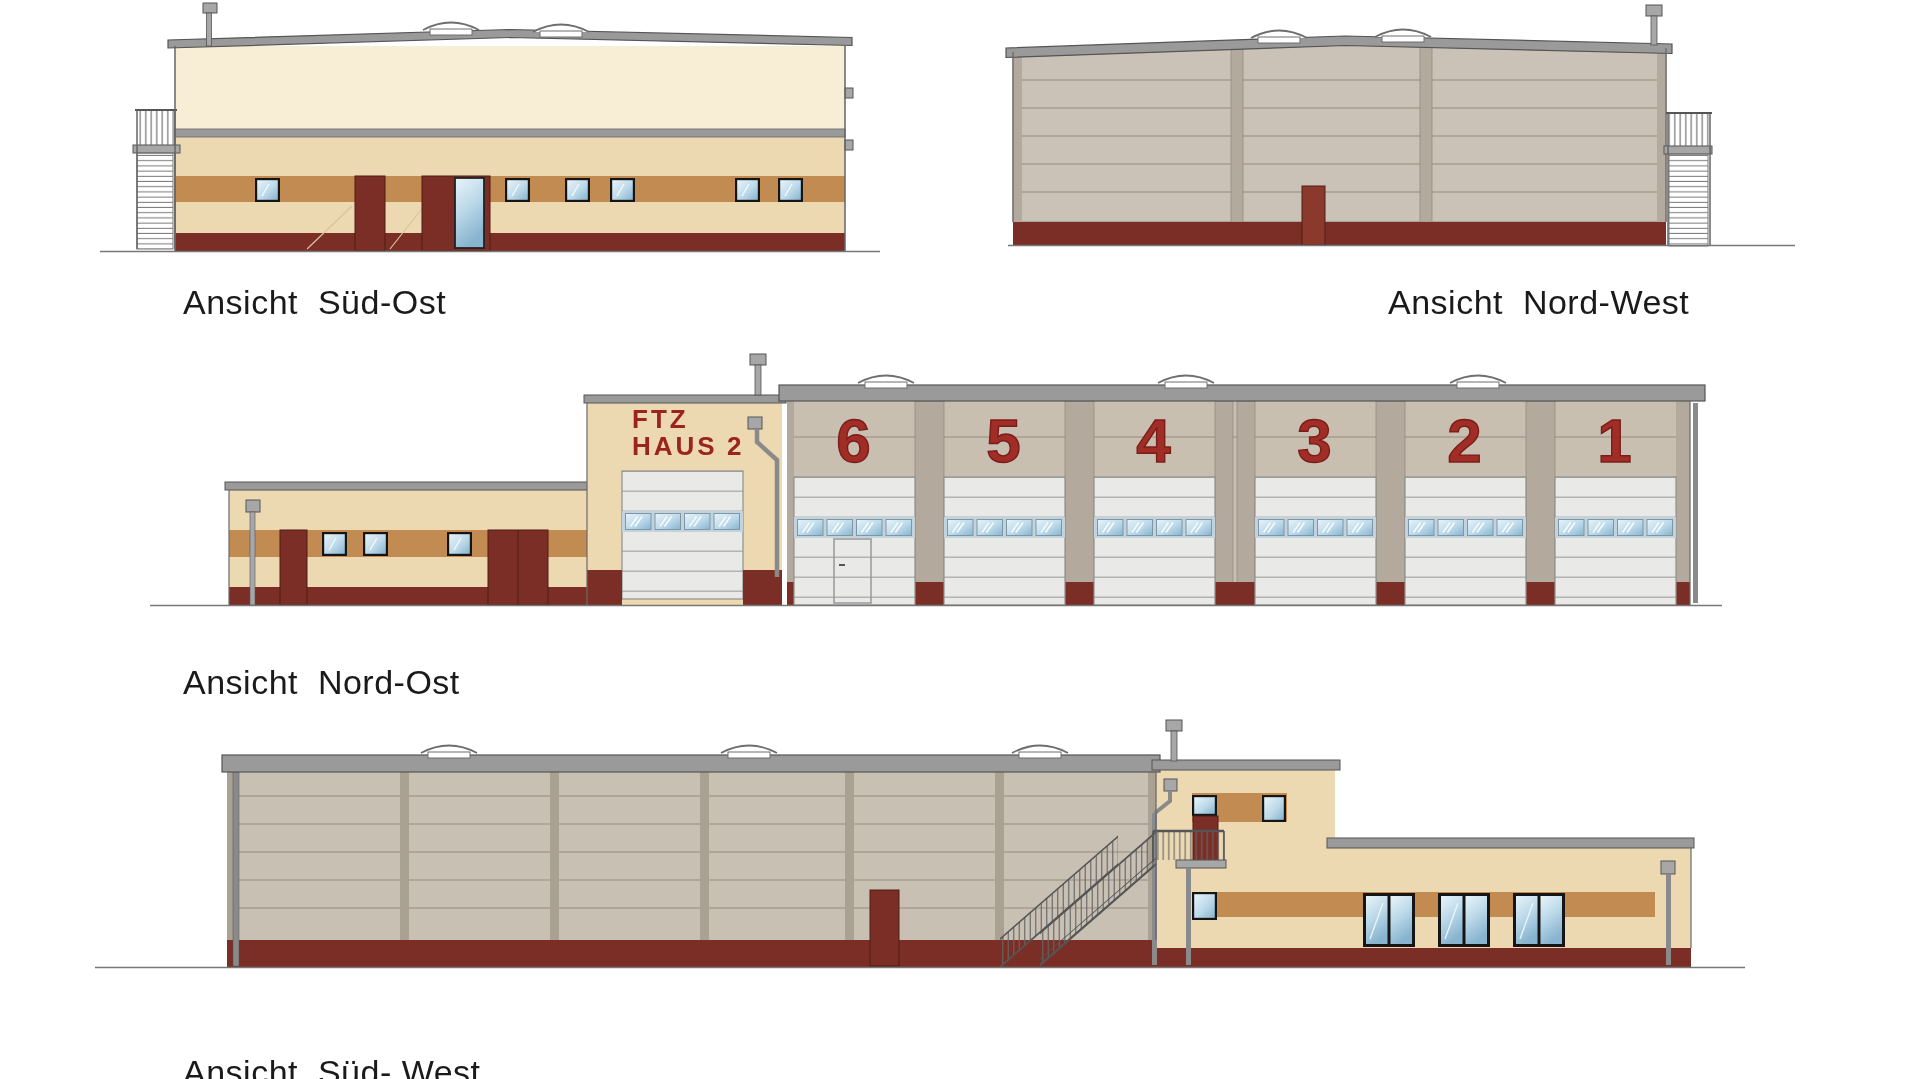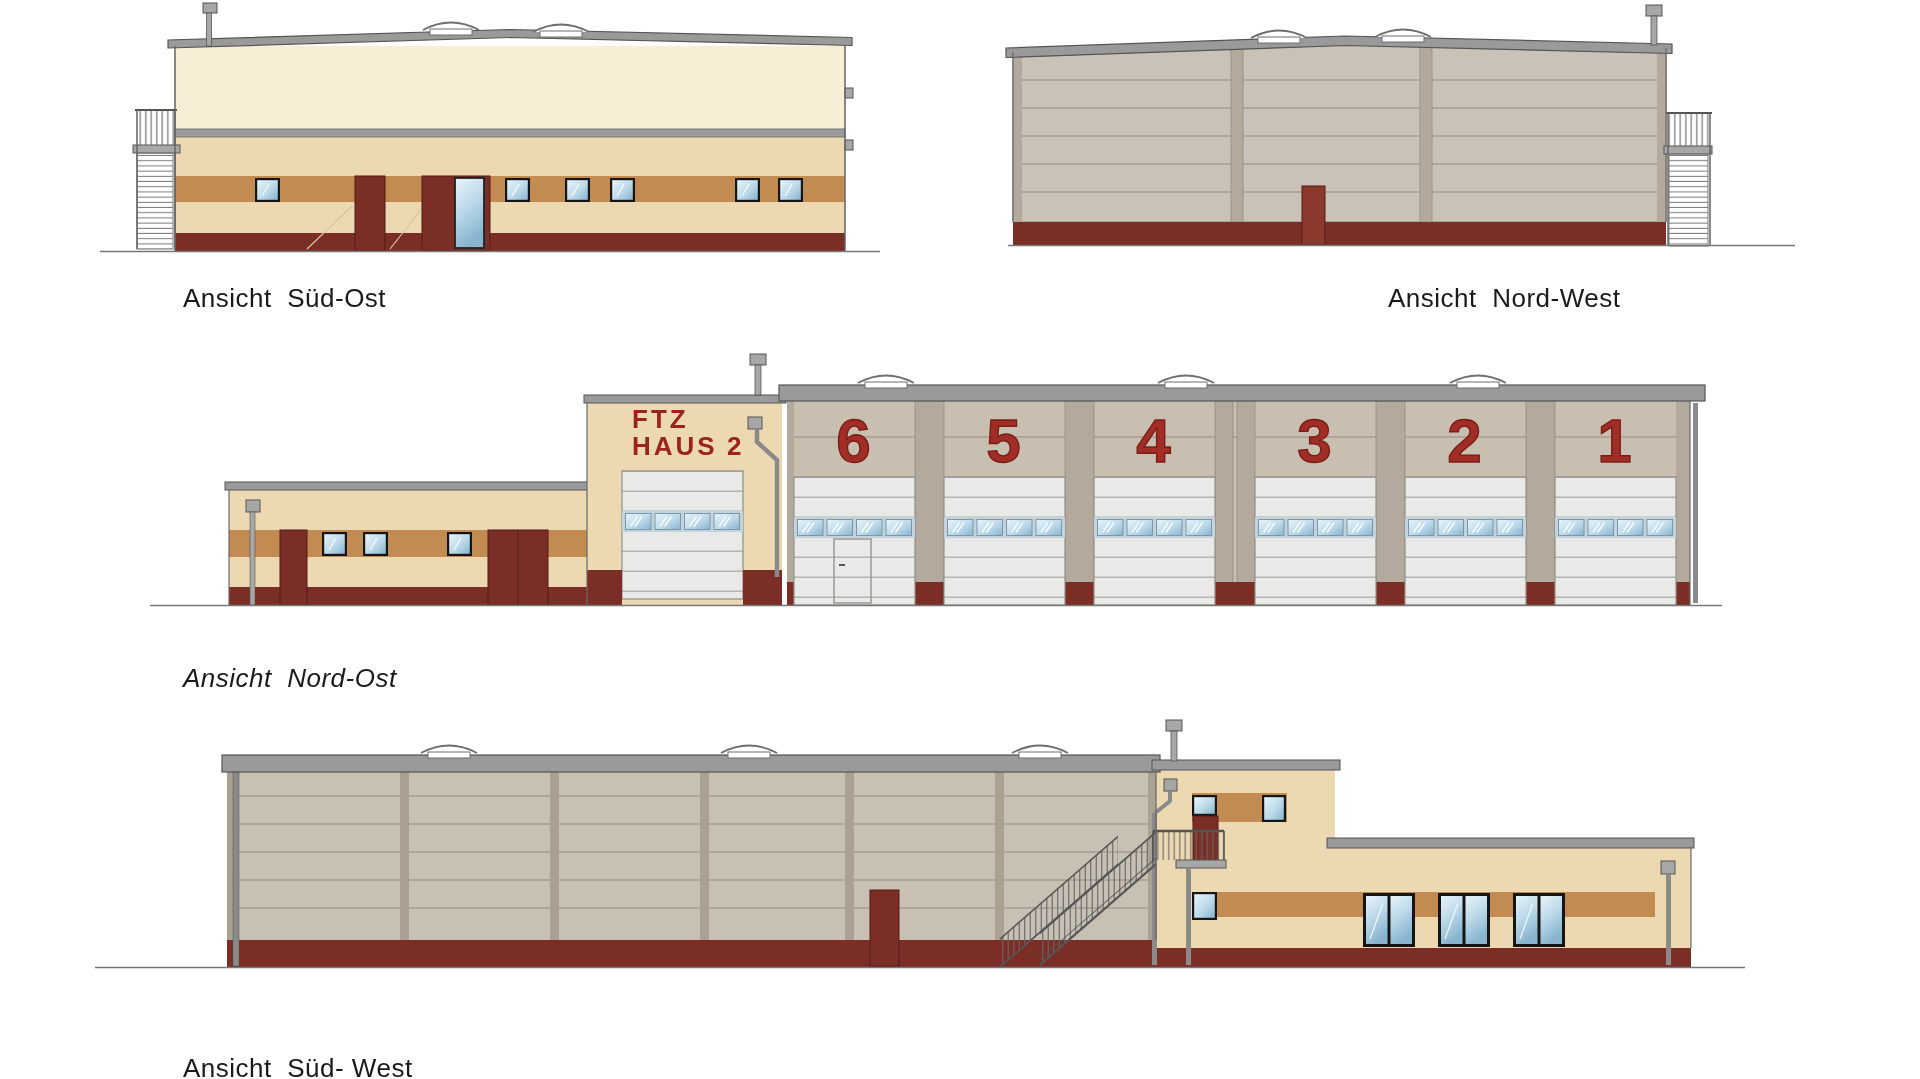--- a/index.html
+++ b/index.html
@@ -3,25 +3,25 @@
 <meta charset="utf-8">
 <style>
   html,body{margin:0;padding:0;background:#fff;}
   .canvas{position:relative;width:1920px;height:1079px;background:#fff;overflow:hidden;
           font-family:"Liberation Sans",sans-serif;}
   .canvas svg{position:absolute;display:block;}
   #v1{left:90px;top:0;}
   #v2{left:985px;top:0;}
   #v3{left:140px;top:345px;}
   #v4{left:90px;top:695px;}
-  .view-label{position:absolute;font-size:26px;color:var(--c-label,#1a1a1a);
+  .view-label{position:absolute;font-size:34px;color:var(--c-label,#1a1a1a);
               white-space:pre;letter-spacing:.5px;}
   #lbl1{left:183px;top:283px;}
   #lbl2{left:1388px;top:283px;text-align:right;}
-  #lbl3{left:183px;top:663px;font-style:italic;}
+  #lbl3{left:183px;top:663px;}
   #lbl4{left:183px;top:1053px;}
   
   .f-cream{fill:var(--c-cream,#f8eed6)} .f-tan{fill:var(--c-tan,#ecd9b2)}
   .f-car{fill:var(--c-caramel,#c18b51)} .f-base{fill:var(--c-base_red,#7a2e25)}
   .f-door{fill:var(--c-door_red,#8a392c)} .f-roof{fill:var(--c-roof_gray,#9a9a9a)}
   .f-panel{fill:var(--c-panel,#cbc2b7)} .f-pil{fill:var(--c-pilaster,#b3aa9d)}
   .f-panel2{fill:var(--c-panel2,#c9c0b4)} .f-pil2{fill:var(--c-pilaster2,#aaa193)}
   .f-hall{fill:var(--c-hall_panel,#c9bfb1)} .f-metal{fill:var(--c-metal,#a7a7a7)}
   .f-slat{fill:var(--c-slat,#e9e9e7)} .f-winrow{fill:var(--c-win_row,#c3d3dd)}
   .s-joint{stroke:var(--c-panel_line,#a69d90)}

